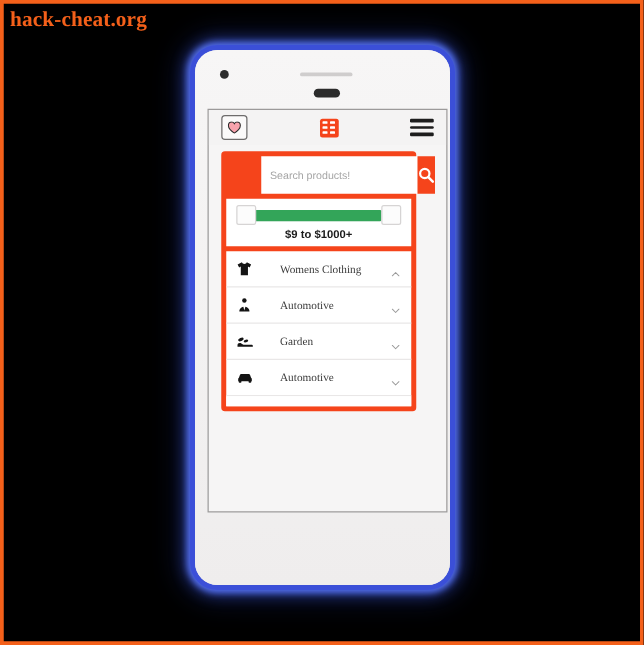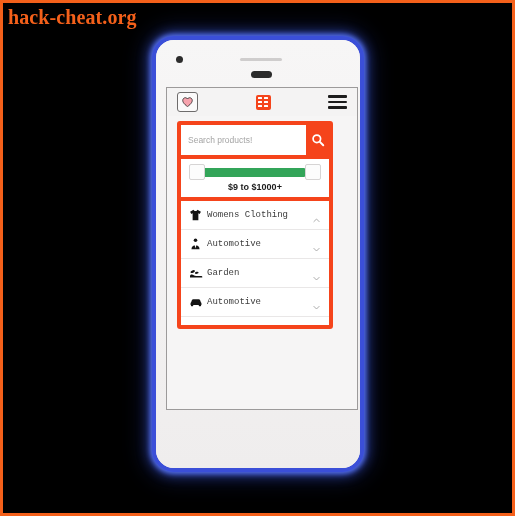--- a/index.html
+++ b/index.html
@@ -15,21 +15,21 @@
     font-family: "Liberation Sans", sans-serif;
   }
 
   
   .watermark {
     position: absolute;
     left: 8px;
     top: 6px;
     font-family: "Liberation Serif", serif;
     font-weight: bold;
-    font-size: 20px;
+    font-size: 17px;
     color: #f4601a;
     letter-spacing: 0.1px;
     z-index: 50;
   }
 
   
   .page-border {
     position: absolute;
     left: 0; top: 0;
     width: 515px; height: 516px;
@@ -170,20 +170,21 @@
   .search-input {
     flex: 1;
     background: #ffffff;
     border: none;
     outline: none;
     font-family: "Liberation Sans", sans-serif;
     font-size: 8.5px;
     color: #9a9a9a;
     padding: 0 7px;
     box-sizing: border-box;
+    margin-left: 28px;
   }
   .search-input::placeholder { color: #a5a5a5; }
   .search-btn {
     width: 30px;
     background: #f5441b;
     display: flex;
     align-items: center;
     justify-content: center;
     border: none;
     cursor: pointer;
@@ -253,22 +254,22 @@
     display: flex;
     align-items: center;
     justify-content: center;
     flex: 0 0 15px;
     color: #111111;
   }
   .cat-label {
     flex: 1;
     font-size: 9px;
     color: #3c3c3c;
-    margin-left: 4px;
-    font-family: Liberation Mono, monospace;
+    margin-left: 21px;
+    font-family: Liberation Serif, serif;
     white-space: nowrap;
   }
   .chev {
     width: 9px; height: 9px;
     flex: 0 0 9px;
     color: #9b9b9b;
   }
   .cat-tail {
     height: 8px;
     background: #ffffff;

